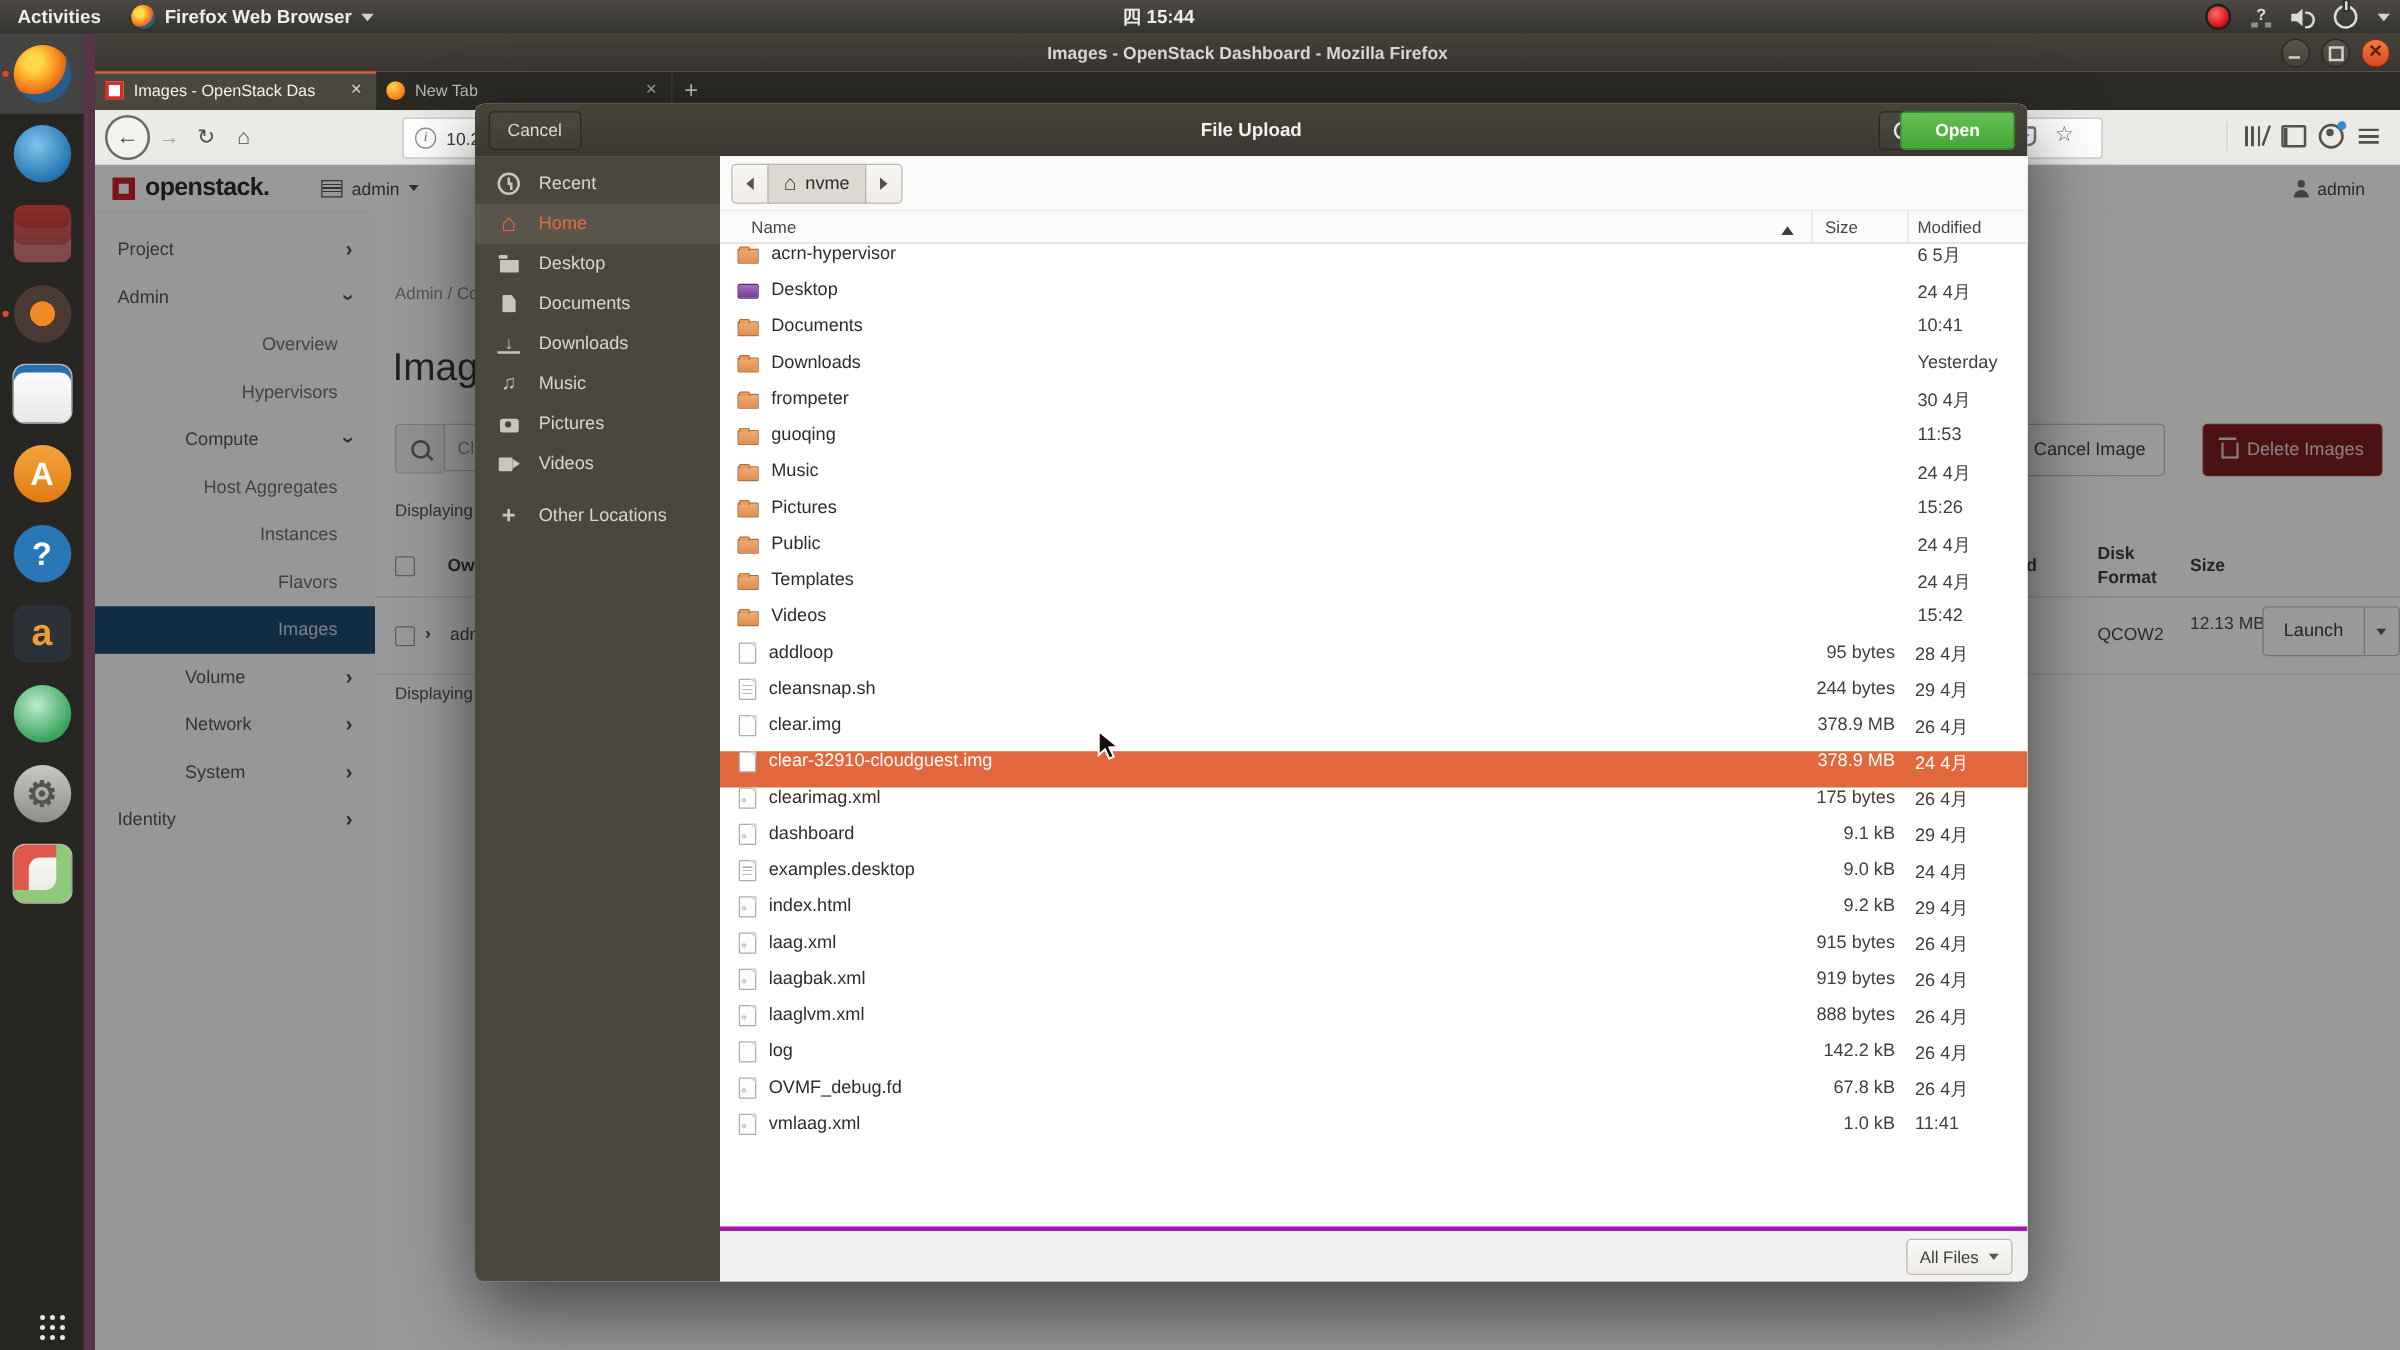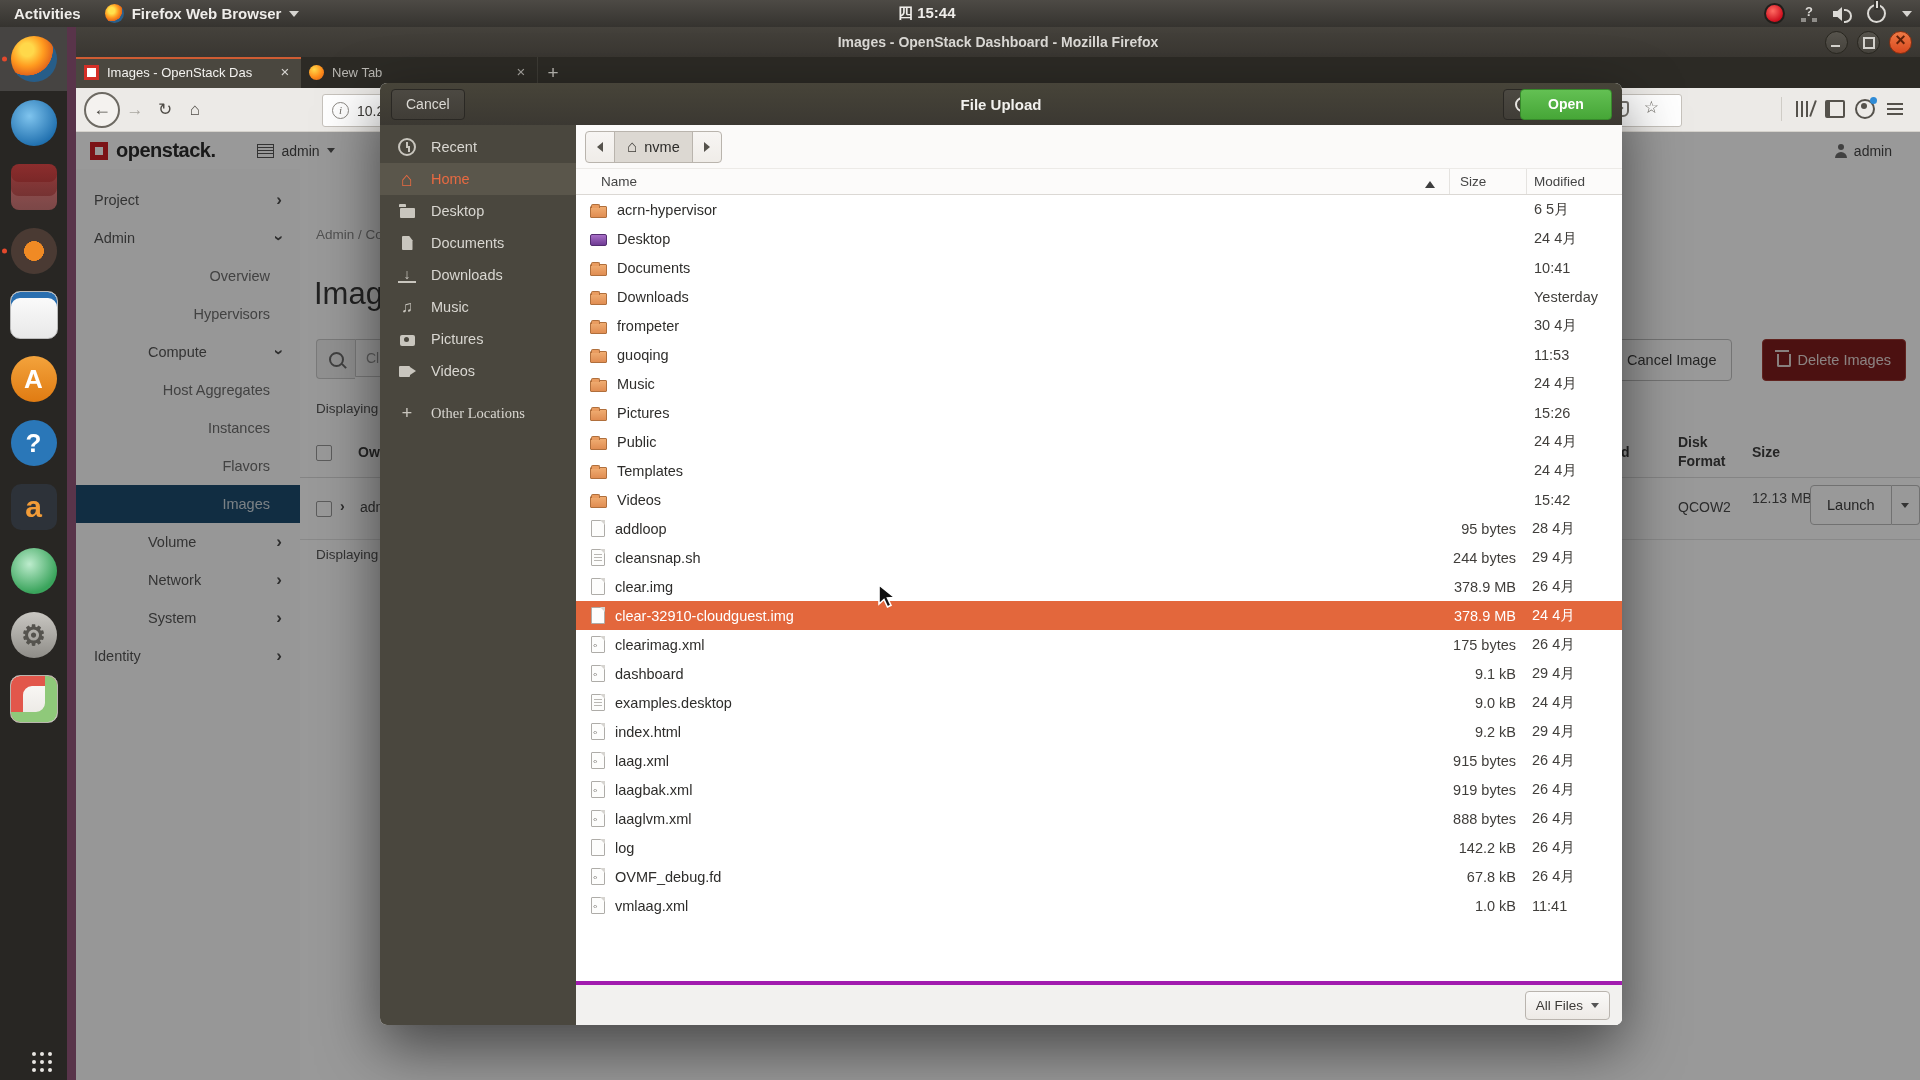--- a/index.html
+++ b/index.html
@@ -142,21 +142,21 @@
   .gbtn{height:29px;background:linear-gradient(#4c4942,#403d37);border:1px solid #2a2824;border-radius:4px;color:#dbd9d4;font-size:14px;display:flex;align-items:center;justify-content:center;padding:0 14px;position:relative;z-index:2;}
   #btn-cancel{margin-left:11px;}
   #btn-search{position:absolute;right:80px;width:37px;padding:0;}
   .mag{width:11px;height:11px;border:2px solid #e6e4e0;border-radius:50%;position:relative;}
   .mag::after{content:"";position:absolute;width:7px;height:2px;background:#e6e4e0;transform:rotate(45deg);right:-6px;bottom:-2px;}
   #btn-open{position:absolute;right:10px;width:62px;background:linear-gradient(#63c053,#46a637);border:1px solid #37892b;color:#fff;font-weight:bold;}
   #dlg-body{position:absolute;top:42px;left:0;right:0;bottom:0;display:flex;}
   #dlg-sidebar{width:196px;background:#4a473e;border-radius:0 0 0 7px;padding-top:6px;flex:none;}
   .srow{height:32px;display:flex;align-items:center;gap:15px;padding-left:18px;color:#d9d7d1;font-size:14.5px;}
   .srow.active{background:#5a564b;color:#e86a42;}
-  .srow.gap-above{margin-top:10px;font-family:Liberation Serif, serif;}
+  .srow.gap-above{margin-top:10px;}
   .si{width:18px;height:18px;flex:none;position:relative;display:flex;align-items:center;justify-content:center;color:#c9c6be;font-size:16px;}
   .srow.active .si{color:#e86a42;}
   .ic-recent::before{content:"";width:14px;height:14px;border:2px solid currentColor;border-radius:50%;}
   .ic-recent::after{content:"";position:absolute;left:8px;top:4px;width:2px;height:6px;background:currentColor;box-shadow:2px 4px 0 -0px currentColor;}
   .ic-home::before{content:"⌂";font-size:20px;line-height:16px;}
   .ic-folder-sb::before{content:"";width:15px;height:10px;background:currentColor;border-radius:1px;margin-top:3px;}
   .ic-folder-sb::after{content:"";position:absolute;left:1px;top:2px;width:7px;height:3px;background:currentColor;border-radius:1px 1px 0 0;}
   .ic-doc::before{content:"";width:11px;height:14px;background:currentColor;border-radius:1px;clip-path:polygon(0 0,70% 0,100% 30%,100% 100%,0 100%);}
   .ic-download{border-bottom:2px solid currentColor;height:14px !important;}
   .ic-download::before{content:"↓";font-size:14px;font-weight:bold;line-height:10px;}
@@ -174,21 +174,21 @@
   .pseg.cur{background:#dcd8d2;padding:0 12px;gap:7px;margin-left:-1px;font-size:14.5px;color:#2d2c2a;}
   .tri-l{width:0;height:0;border-top:5px solid transparent;border-bottom:5px solid transparent;border-right:6px solid #55524c;}
   .tri-r{width:0;height:0;border-top:5px solid transparent;border-bottom:5px solid transparent;border-left:6px solid #55524c;}
   .ph-home{font-size:17px;color:#3c3a36;line-height:10px;}
   #colheader{height:25px;display:flex;align-items:center;border-bottom:1px solid #dbd8d4;font-size:13.5px;color:#454545;flex:none;background:#fcfbfa;}
   .ch-name{width:873px;padding-left:25px;box-sizing:border-box;position:relative;}
   .sort-arrow{position:absolute;right:14px;top:7px;width:0;height:0;border-left:5px solid transparent;border-right:5px solid transparent;border-bottom:7px solid #3e3e3e;}
   .ch-size{width:78px;border-left:1px solid #e5e3e0;border-right:1px solid #e5e3e0;padding-left:10px;box-sizing:border-box;align-self:stretch;display:flex;align-items:center;}
   .ch-mod{padding-left:7px;}
   #filelist{flex:1;overflow:hidden;}
-  .frow{display:flex;align-items:center;height:29px;padding-left:14px;font-size:14.5px;color:#2e2d2b;}
+  .frow{display:flex;height:29px;padding-left:14px;font-size:14.5px;color:#2e2d2b;}
   .frow .fic{margin-right:10px;}
   .fname{width:832px;white-space:nowrap;overflow:hidden;}
   .fsize{width:69px;text-align:right;color:#403e3b;margin-right:9px;}
   .fmod{padding-left:7px;color:#403e3b;}
   .frow.selected{background:#e3673c;color:#fff;}
   .frow.selected .fsize,.frow.selected .fmod{color:#fff;}
   .fic{width:17px;height:17px;position:relative;flex:none;}
   .ic-folder{height:12px;margin-top:4px;background:linear-gradient(#f0ad72,#e08d52);border:1px solid #b06f3c;border-radius:1px;box-sizing:border-box;}
   .ic-folder::before{content:"";position:absolute;top:-3px;left:0;width:7px;height:3px;background:#e99c60;border:1px solid #b06f3c;border-bottom:none;border-radius:2px 2px 0 0;}
   .ic-desktop{height:12px;margin-top:3px;background:linear-gradient(#a86fc7,#6f3b94);border:1px solid #532c70;border-radius:2px;box-sizing:border-box;}

